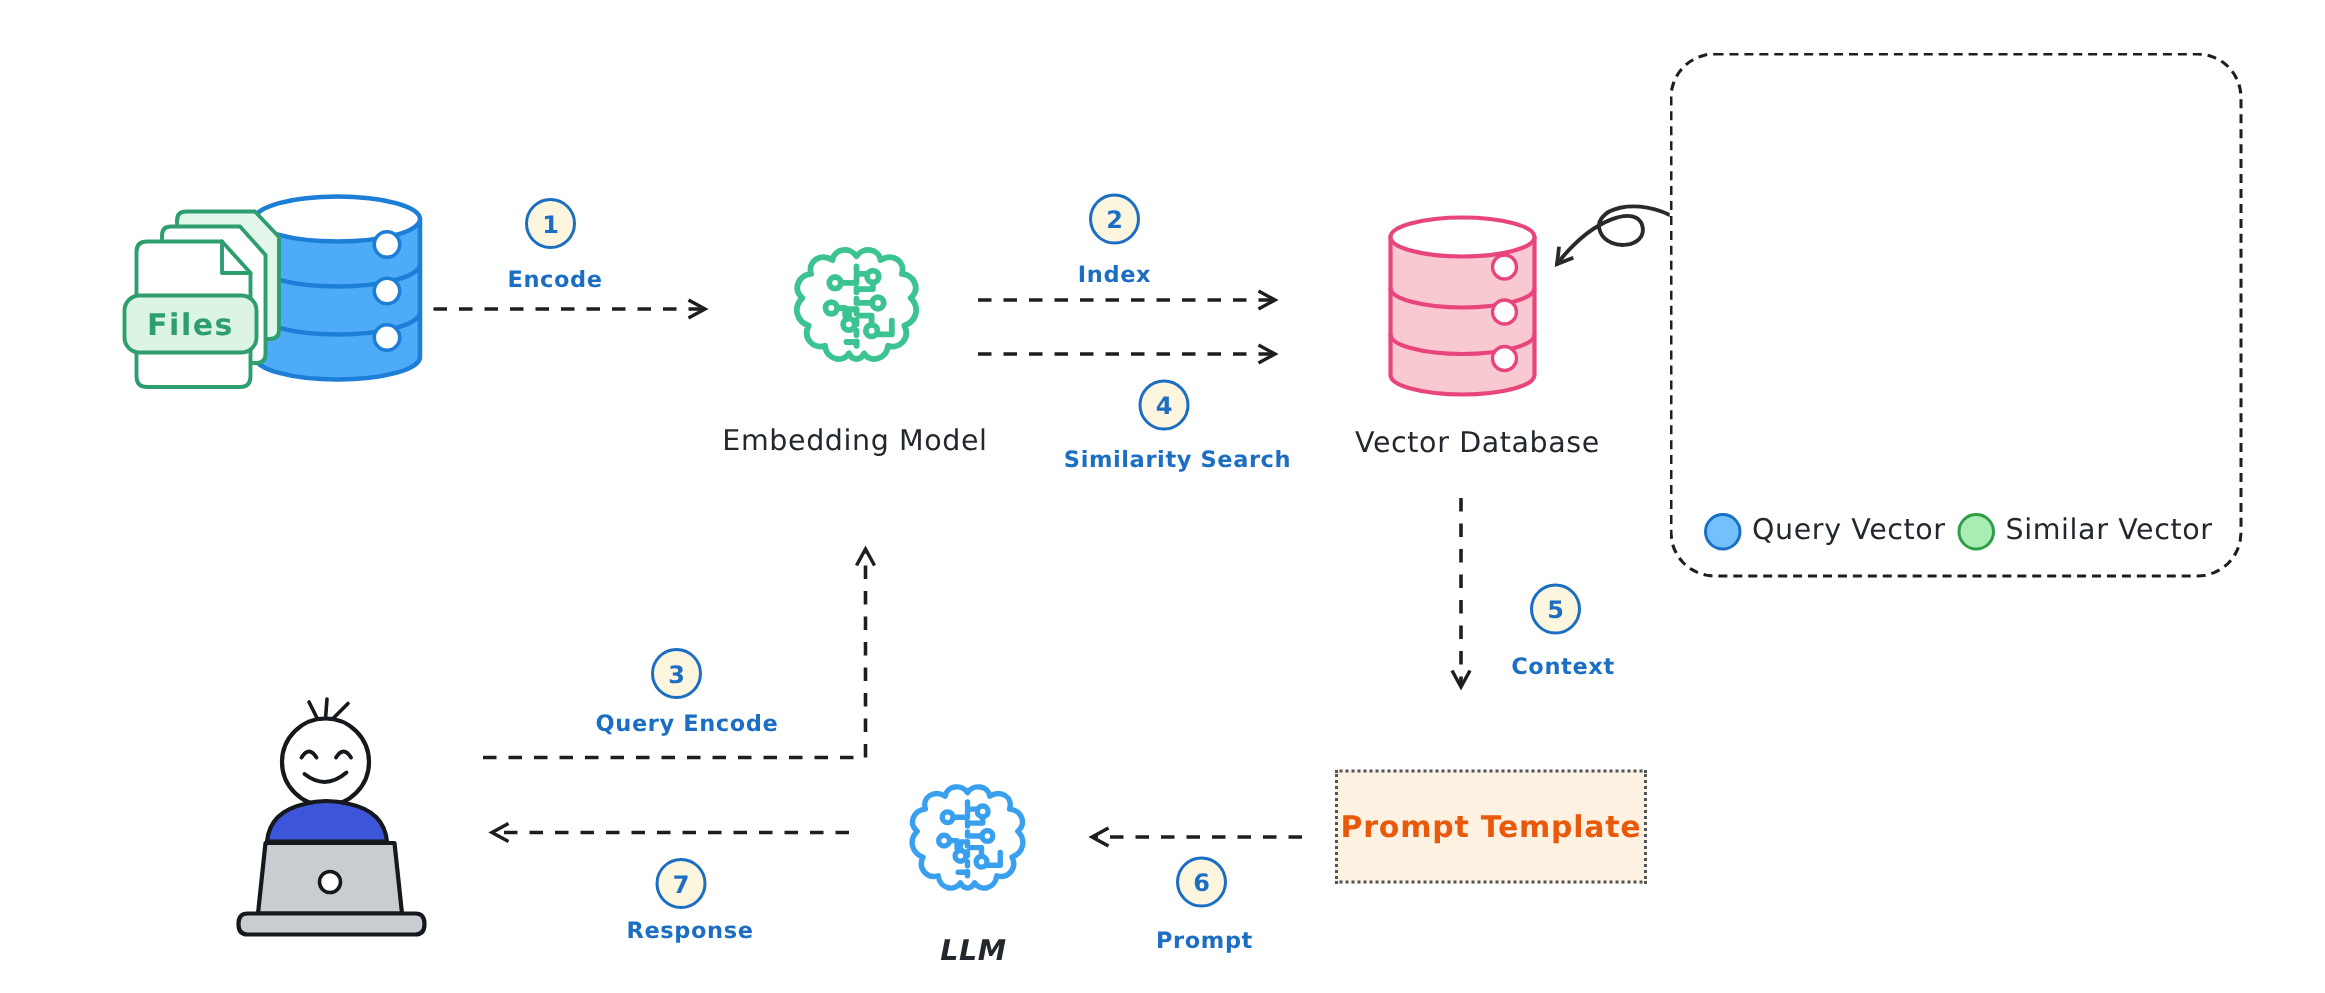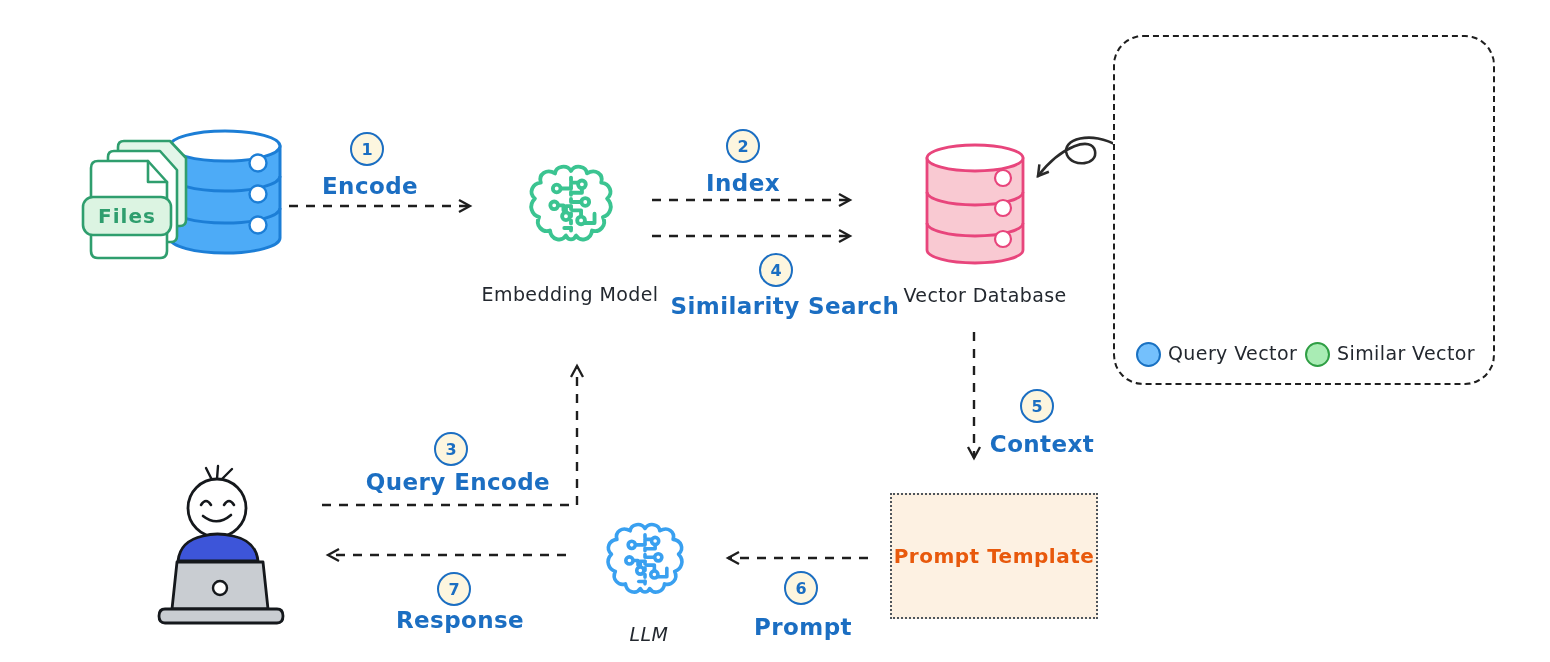--- a/index.html
+++ b/index.html
@@ -3,37 +3,37 @@
 <meta charset="utf-8">
 <style>
   html,body{margin:0;padding:0;background:#ffffff;}
   .stage{
     position:relative;width:1550px;height:662px;background:#ffffff;
     font-family:"DejaVu Sans","Liberation Sans",sans-serif;overflow:hidden;
   }
   svg.layer{position:absolute;left:0;top:0;}
   .lbl{position:absolute;transform:translate(-50%,-50%);white-space:nowrap;}
   .dark{color:#23282f;font-size:19px;font-weight:500;letter-spacing:.4px;}
-  .blue{color:#1b6ec2;font-size:23px;font-weight:bold;letter-spacing:.4px;}
+  .blue{color:#1b6ec2;font-size:15px;font-weight:bold;letter-spacing:.4px;}
   .green-text{color:#2f9e6e;font-size:20px;font-weight:600;letter-spacing:1px;}
   .orange-text{color:#e8590c;font-size:20px;font-weight:600;letter-spacing:.5px;}
-  .italic{font-style:italic;}
+  .italic{font-style:italic;font-weight:bold;}
   .panel-title{font-size:20px;font-weight:600;}
   .badge{
     position:absolute;width:34px;height:34px;border-radius:50%;
     background:#fdf6df;border:2px solid #1b6ec2;color:#1b6ec2;
     font-size:16px;font-weight:bold;display:flex;align-items:center;justify-content:center;
     transform:translate(-50%,-50%);box-sizing:border-box;
   }
   .panel{
     position:absolute;left:1113px;top:35px;width:382px;height:350px;
     border:2.5px dashed #1e1e1e;border-radius:30px;box-sizing:border-box;background:#fff;
   }
   .prompt-box{
-    position:absolute;left:890px;top:493px;width:208px;height:126px;box-sizing:border-box;
+    position:absolute;left:890px;top:513px;width:208px;height:76px;box-sizing:border-box;
     background:#fdf1e2;border:2px dotted #4e555c;
     display:flex;align-items:center;justify-content:center;
   }
   .legend-item{position:absolute;display:flex;gap:7px;}
   .swatch{width:25px;height:25px;border-radius:50%;border:2.5px solid;box-sizing:border-box;}
   .swatch.query{background:#74c0fc;border-color:#1971c2;}
   .swatch.similar{background:#a9ecb4;border-color:#2f9e44;}
   
   .dash{fill:none;stroke:#1e1e1e;stroke-width:2.4;stroke-dasharray:9 8;}
   .solidarrow{fill:none;stroke:#2a2a2a;stroke-width:2.6;stroke-linecap:round;}

